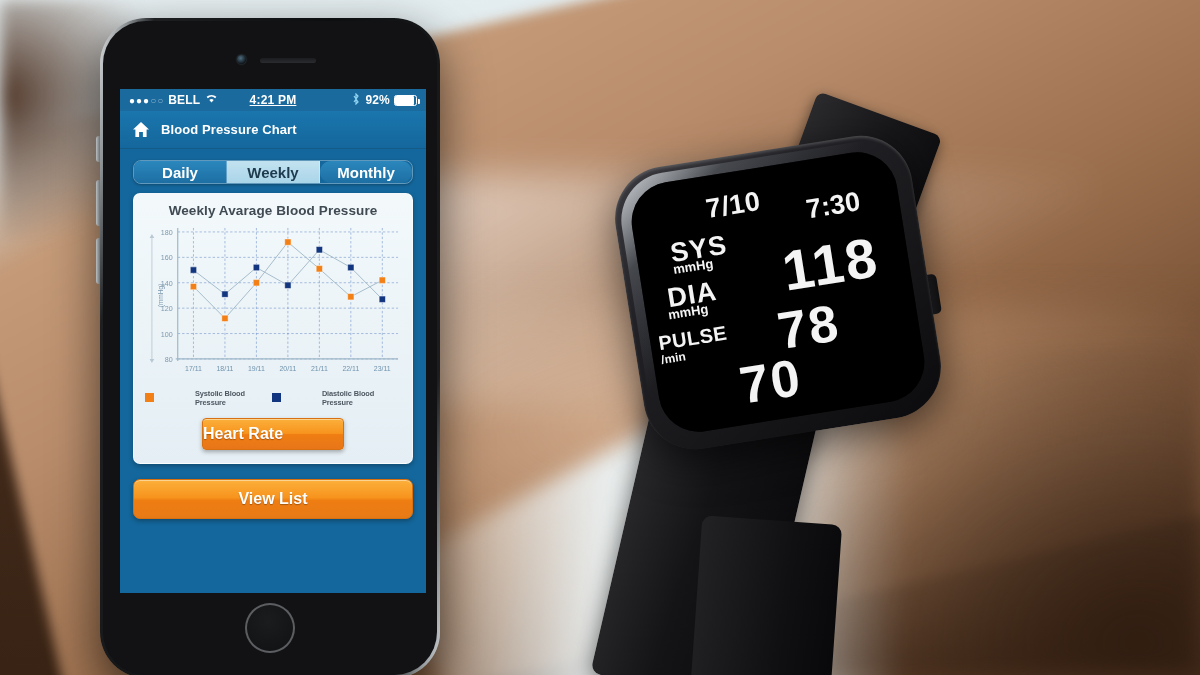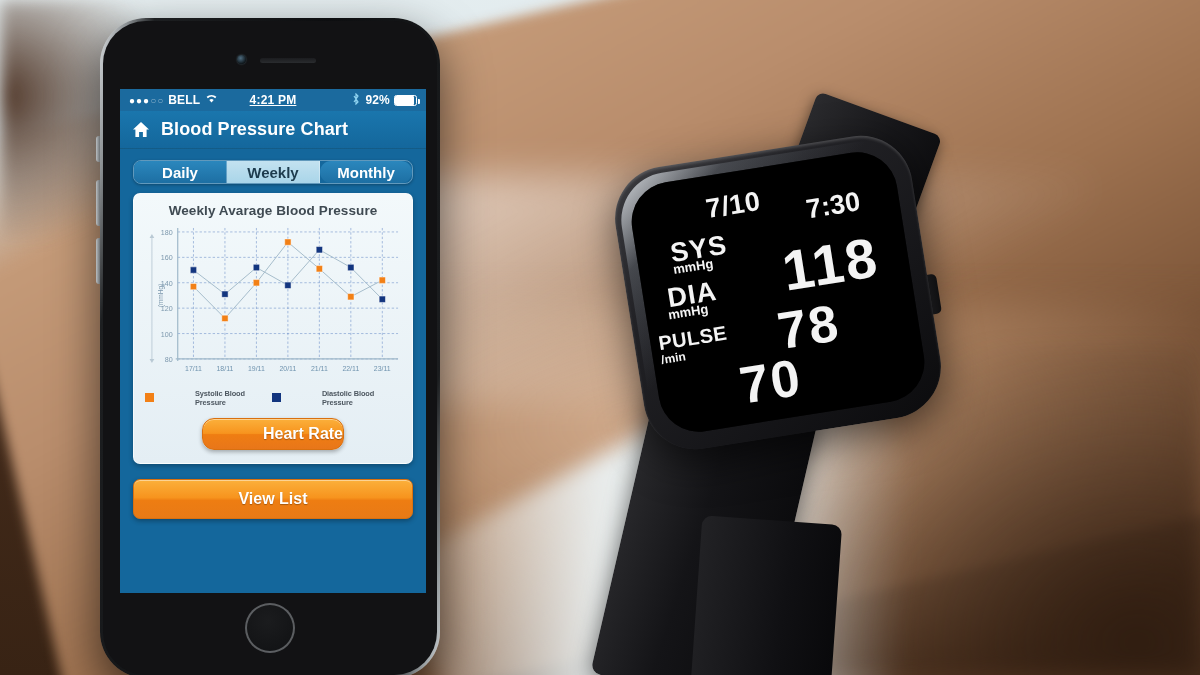--- a/index.html
+++ b/index.html
@@ -196,21 +196,21 @@
   .sb-batt::after { content:""; position:absolute; right:-4px; top:3px; width:2.2px; height:5px;
                     background:#fff; border-radius:0 1px 1px 0; }
   .sb-batt i { display:block; height:100%; background:#fff; border-radius:1px; }
 
   .navbar {
     height:38px; background:linear-gradient(180deg,#1a76ad,#14679c);
     display:flex; align-items:center; padding:0 12px;
     border-bottom:1px solid rgba(0,0,0,.22);
   }
   .home-icon { width:18px; height:17px; margin-right:11px; flex:none; }
-  .navtitle { color:#fff; font-size:18px; font-weight:bold; letter-spacing:.1px; }
+  .navtitle { color:#fff; font-size:13px; font-weight:bold; letter-spacing:.1px; }
 
   .segwrap { padding:11px 13px 9px; }
   .segment {
     display:flex; height:24px; border-radius:8px; overflow:hidden;
     border:1px solid rgba(255,255,255,.33);
     box-shadow:0 1px 3px rgba(0,0,0,.3);
   }
   .seg {
     flex:1; display:flex; align-items:center; justify-content:center;
     font-size:15px; font-weight:bold; color:#fff;
@@ -233,22 +233,22 @@
   .plot { width:100%; display:block; }
 
   .legend { display:flex; justify-content:space-around; margin-top:4px; padding:0 3px; }
   .lg { display:flex; align-items:center; }
   .lg-sw { width:9px; height:9px; margin-right:5px; flex:none; }
   .lg-txt { font-size:7.4px; color:#4d5760; font-weight:bold; letter-spacing:-.1px;margin-left:36px; }
 
   .hr-btn {
     display:block; margin:11px auto 2px; padding:6px 0; width:142px;
     background:linear-gradient(180deg,#fbb03b 0%,#f7941e 48%,#ef7d12 52%,#e8761a 100%);
-    border:1px solid #d9700f; border-radius:12px;
-    color:#fff; font-size:16px; font-weight:bold; text-align:right;
+    border:1px solid #d9700f; border-radius:4px;
+    color:#fff; font-size:16px; font-weight:bold; text-align:left;
     text-shadow:0 1px 1px rgba(0,0,0,.3);
     box-shadow:0 2px 4px rgba(0,0,0,.3), inset 0 1px 0 rgba(255,255,255,.45);
     cursor:pointer;
   }
 
   .vl-btn {
     margin:15px 13px 0; padding:10px 0;
     background:linear-gradient(180deg,#fbb03b 0%,#f7941e 46%,#ee7d12 54%,#e87a16 100%);
     border:1px solid #d9700f; border-radius:7px;
     color:#fff; font-size:16px; font-weight:bold; text-align:center;

